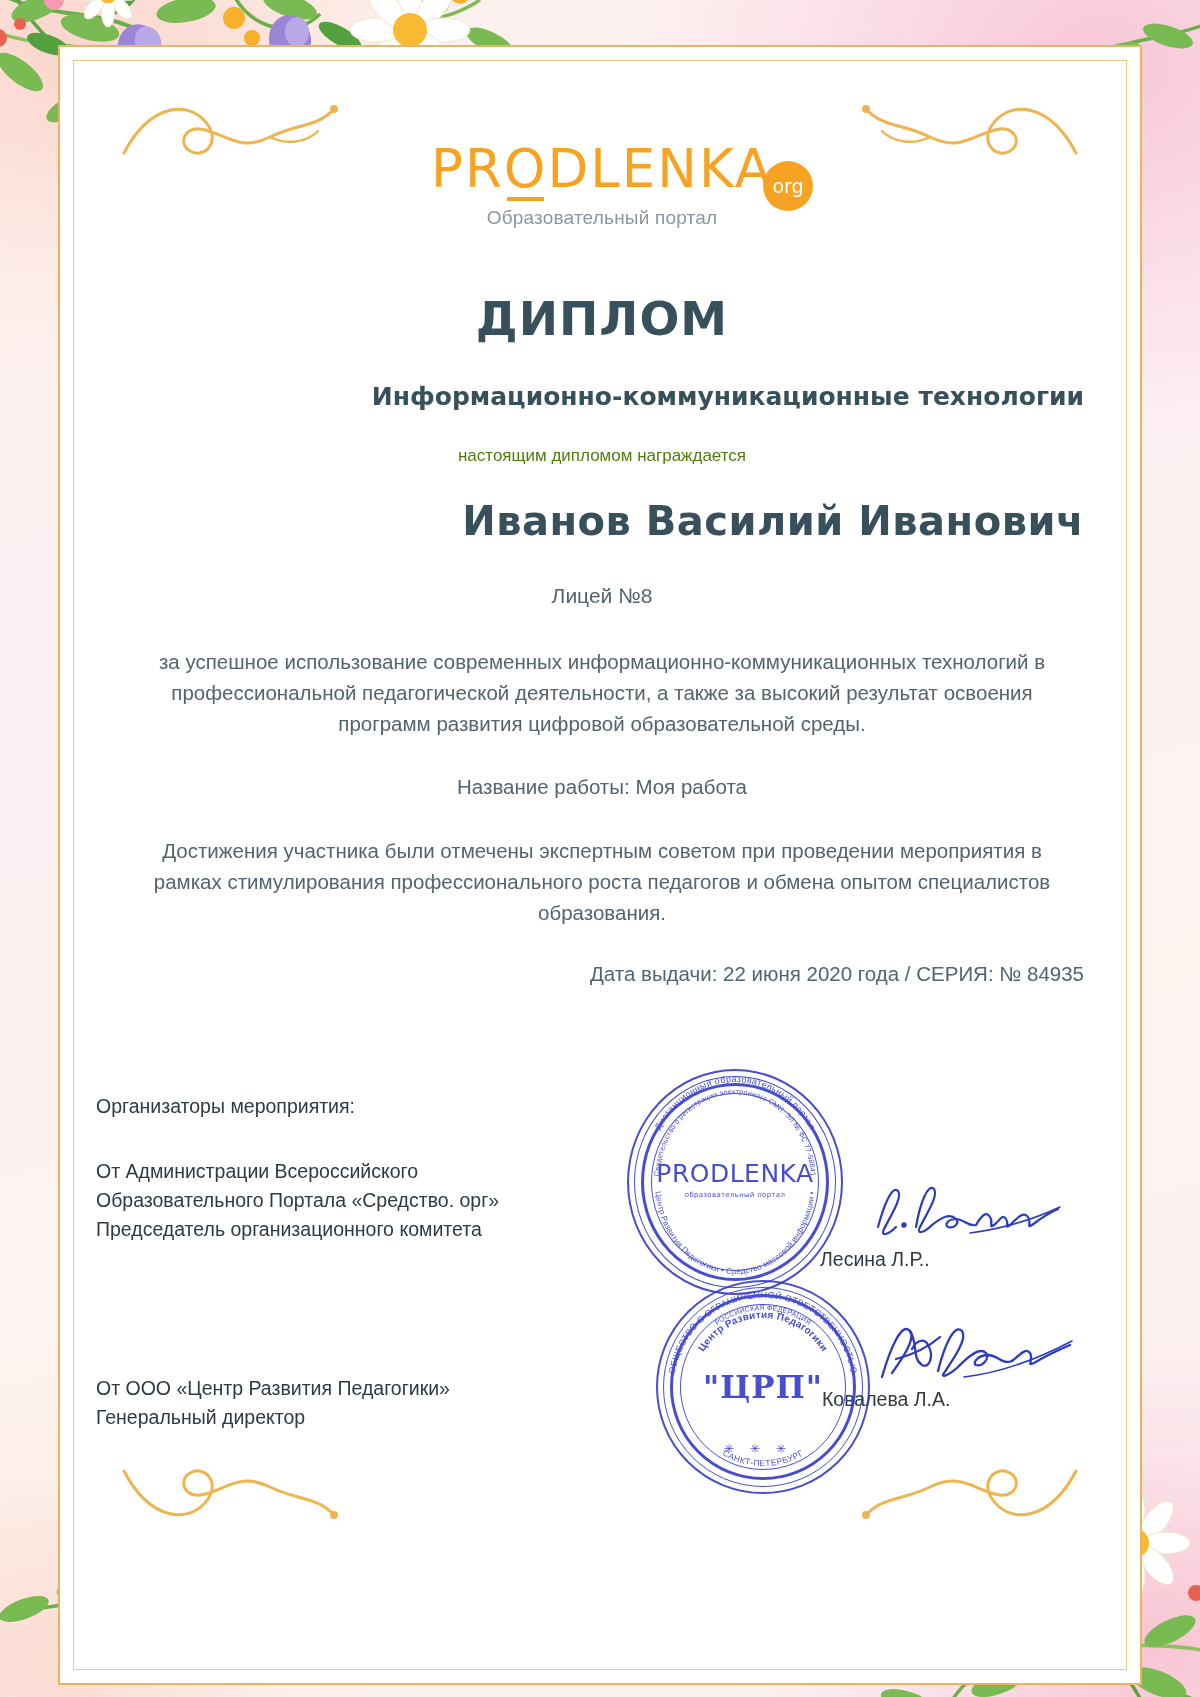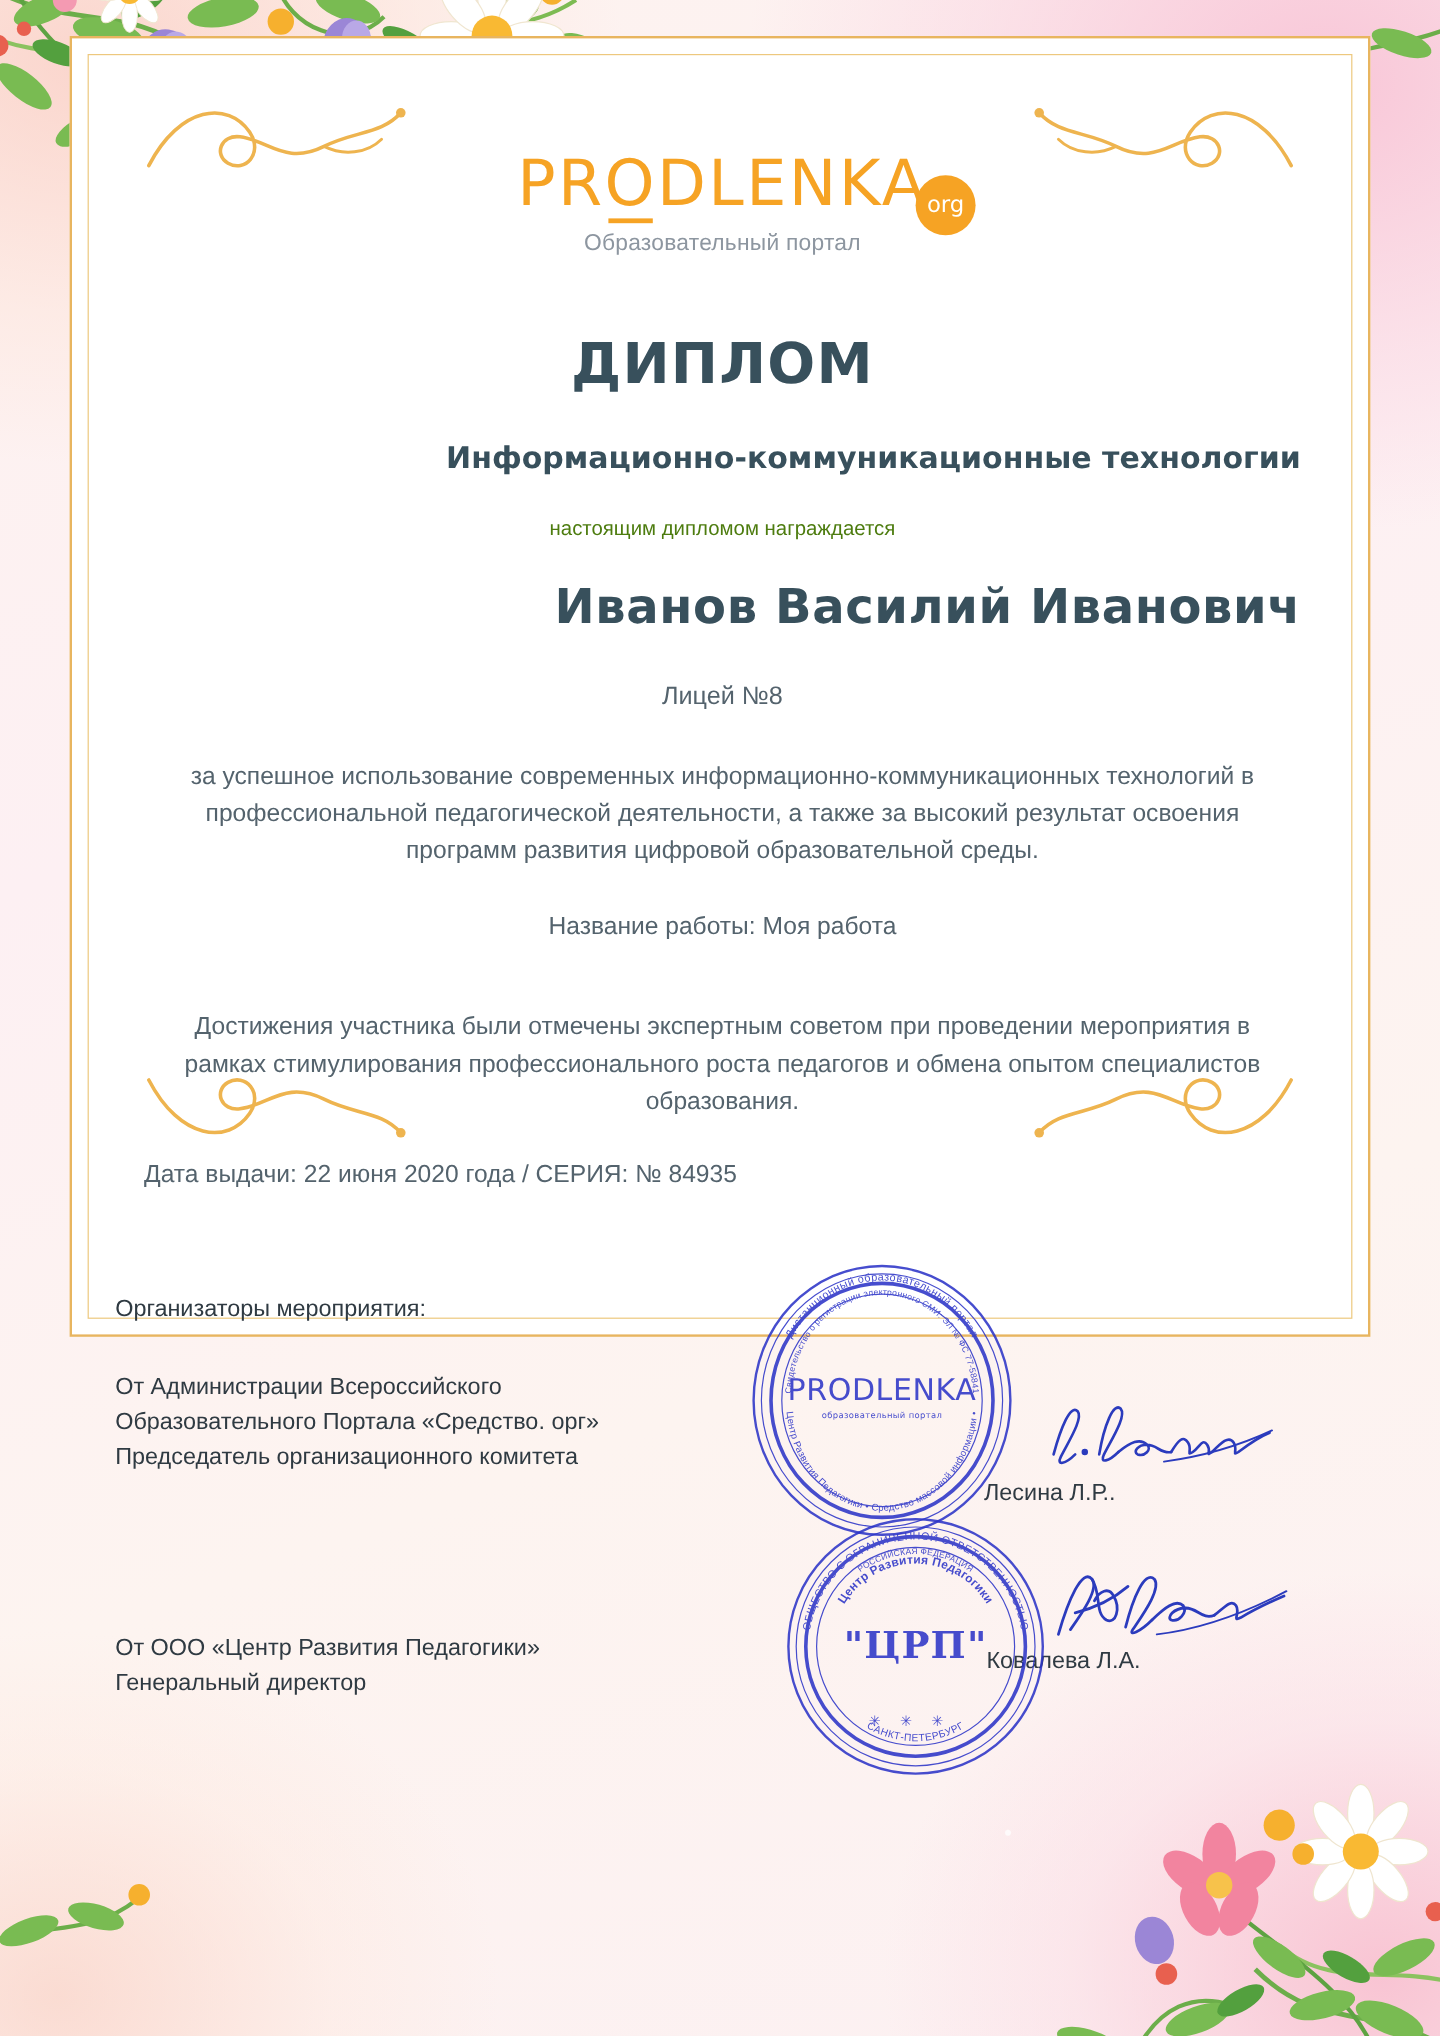--- a/index.html
+++ b/index.html
@@ -34,22 +34,22 @@
       radial-gradient(circle 2px at 80% 8%,  rgba(255,255,255,.85) 0 2px, transparent 3px),
       radial-gradient(circle 1.5px at 30% 70%, rgba(255,255,255,.7) 0 2px, transparent 3px),
       radial-gradient(circle 2px at 70% 90%, rgba(255,255,255,.8) 0 2px, transparent 3px),
       radial-gradient(circle 1.5px at 50% 30%, rgba(255,255,255,.6) 0 2px, transparent 3px);
     pointer-events:none;
   }
 
   
   #card {
     position: absolute;
-    left: 58px; top: 30px;
-    width: 1084px; height: 1084px;
+    left: 58px; top: 45px;
+    width: 1084px; height: 1640px;
     background: #ffffff;
     border: 2px solid #e8b55f;
     z-index: 5;
   }
   #card-inner-line {
     position: absolute;
     left: 13px; top: 13px; right: 13px; bottom: 13px;
     border: 1px solid #edc87e;
     pointer-events: none;
   }
@@ -156,25 +156,25 @@
     text-align: center;
     font-size: 20.5px;
     color: #54636d;
     margin-top: 36px;
   }
   .t-body2 {
     text-align: center;
     font-size: 20.5px;
     line-height: 31px;
     color: #54636d;
-    margin-top: 56px;
+    margin-top: 36px;
     padding: 0 20px;
   }
   .t-date {
-    text-align: left;
+    text-align: right;
     font-size: 20.5px;
     color: #54636d;
     margin-top: 34px;
   }
 
   
   #footer {
     position: absolute;
     left: 0; top: 1045px;
     width: 1084px;

